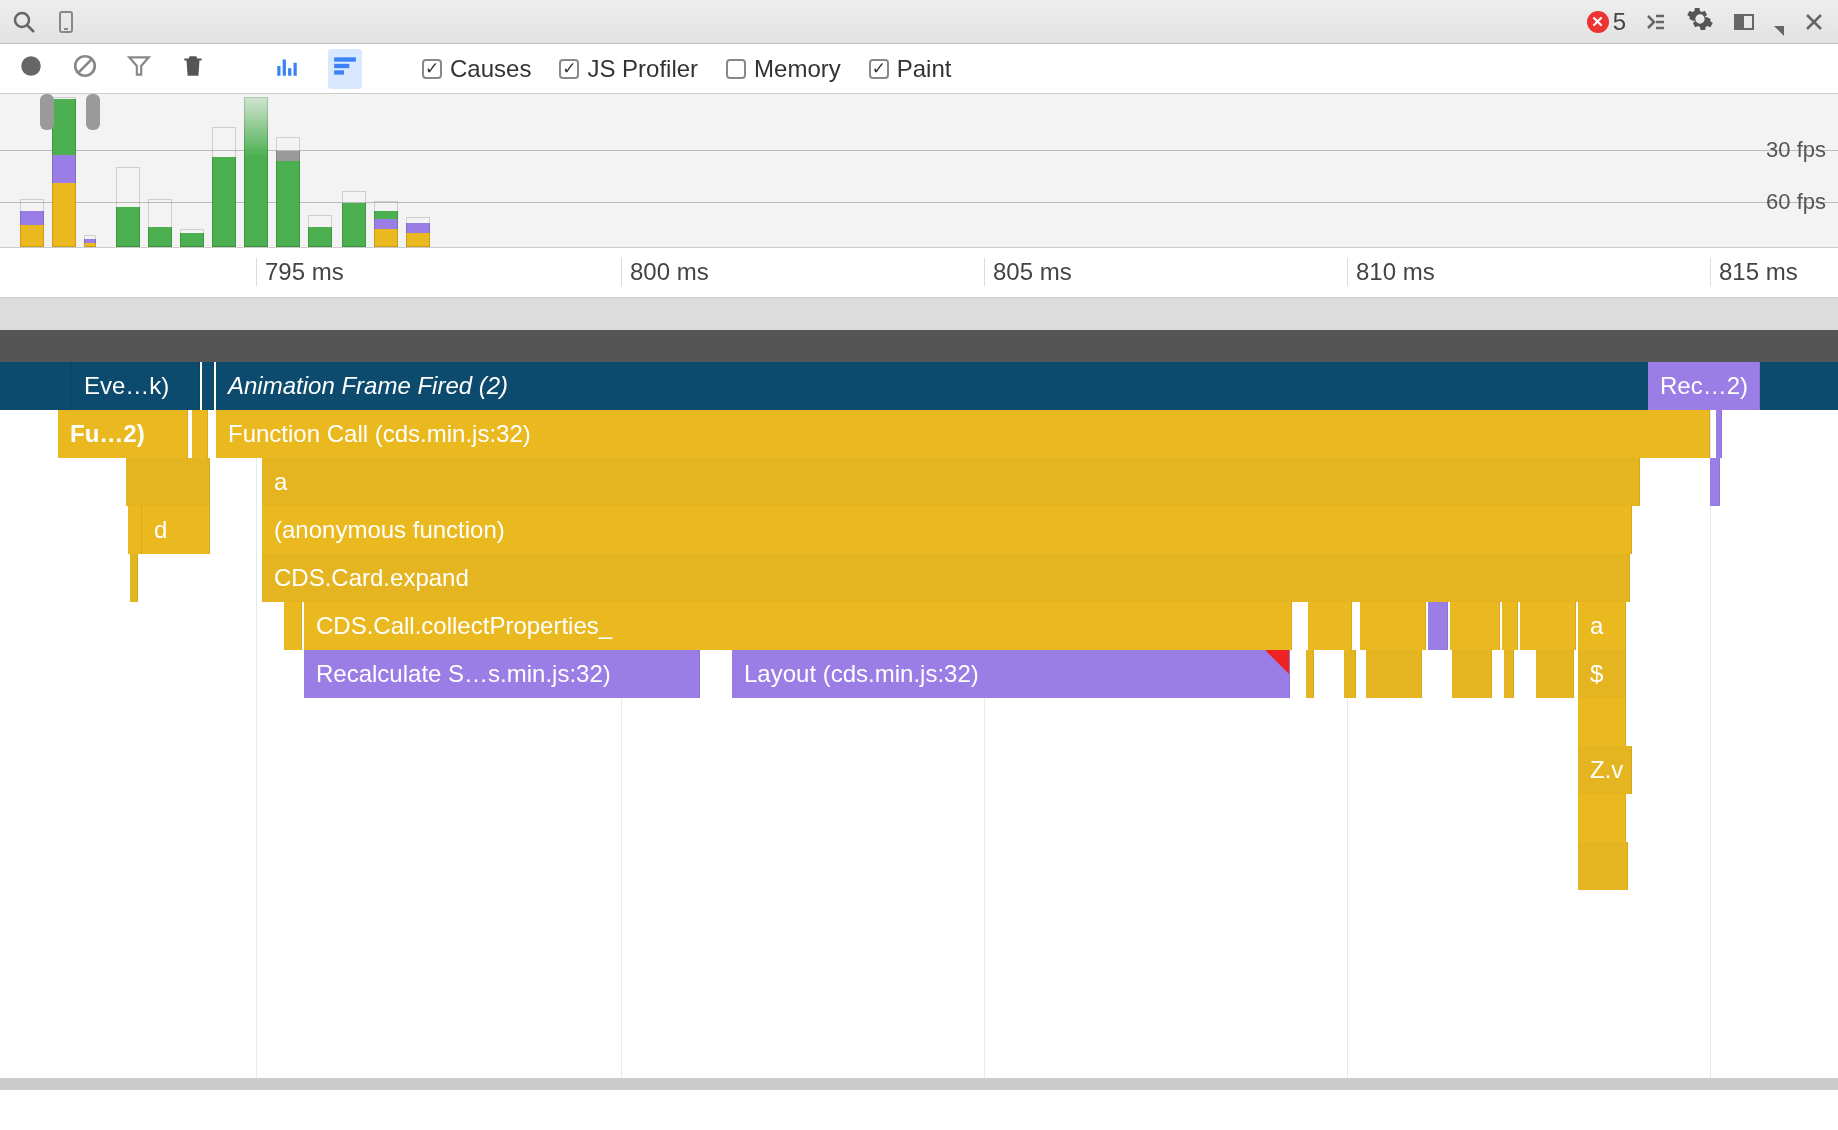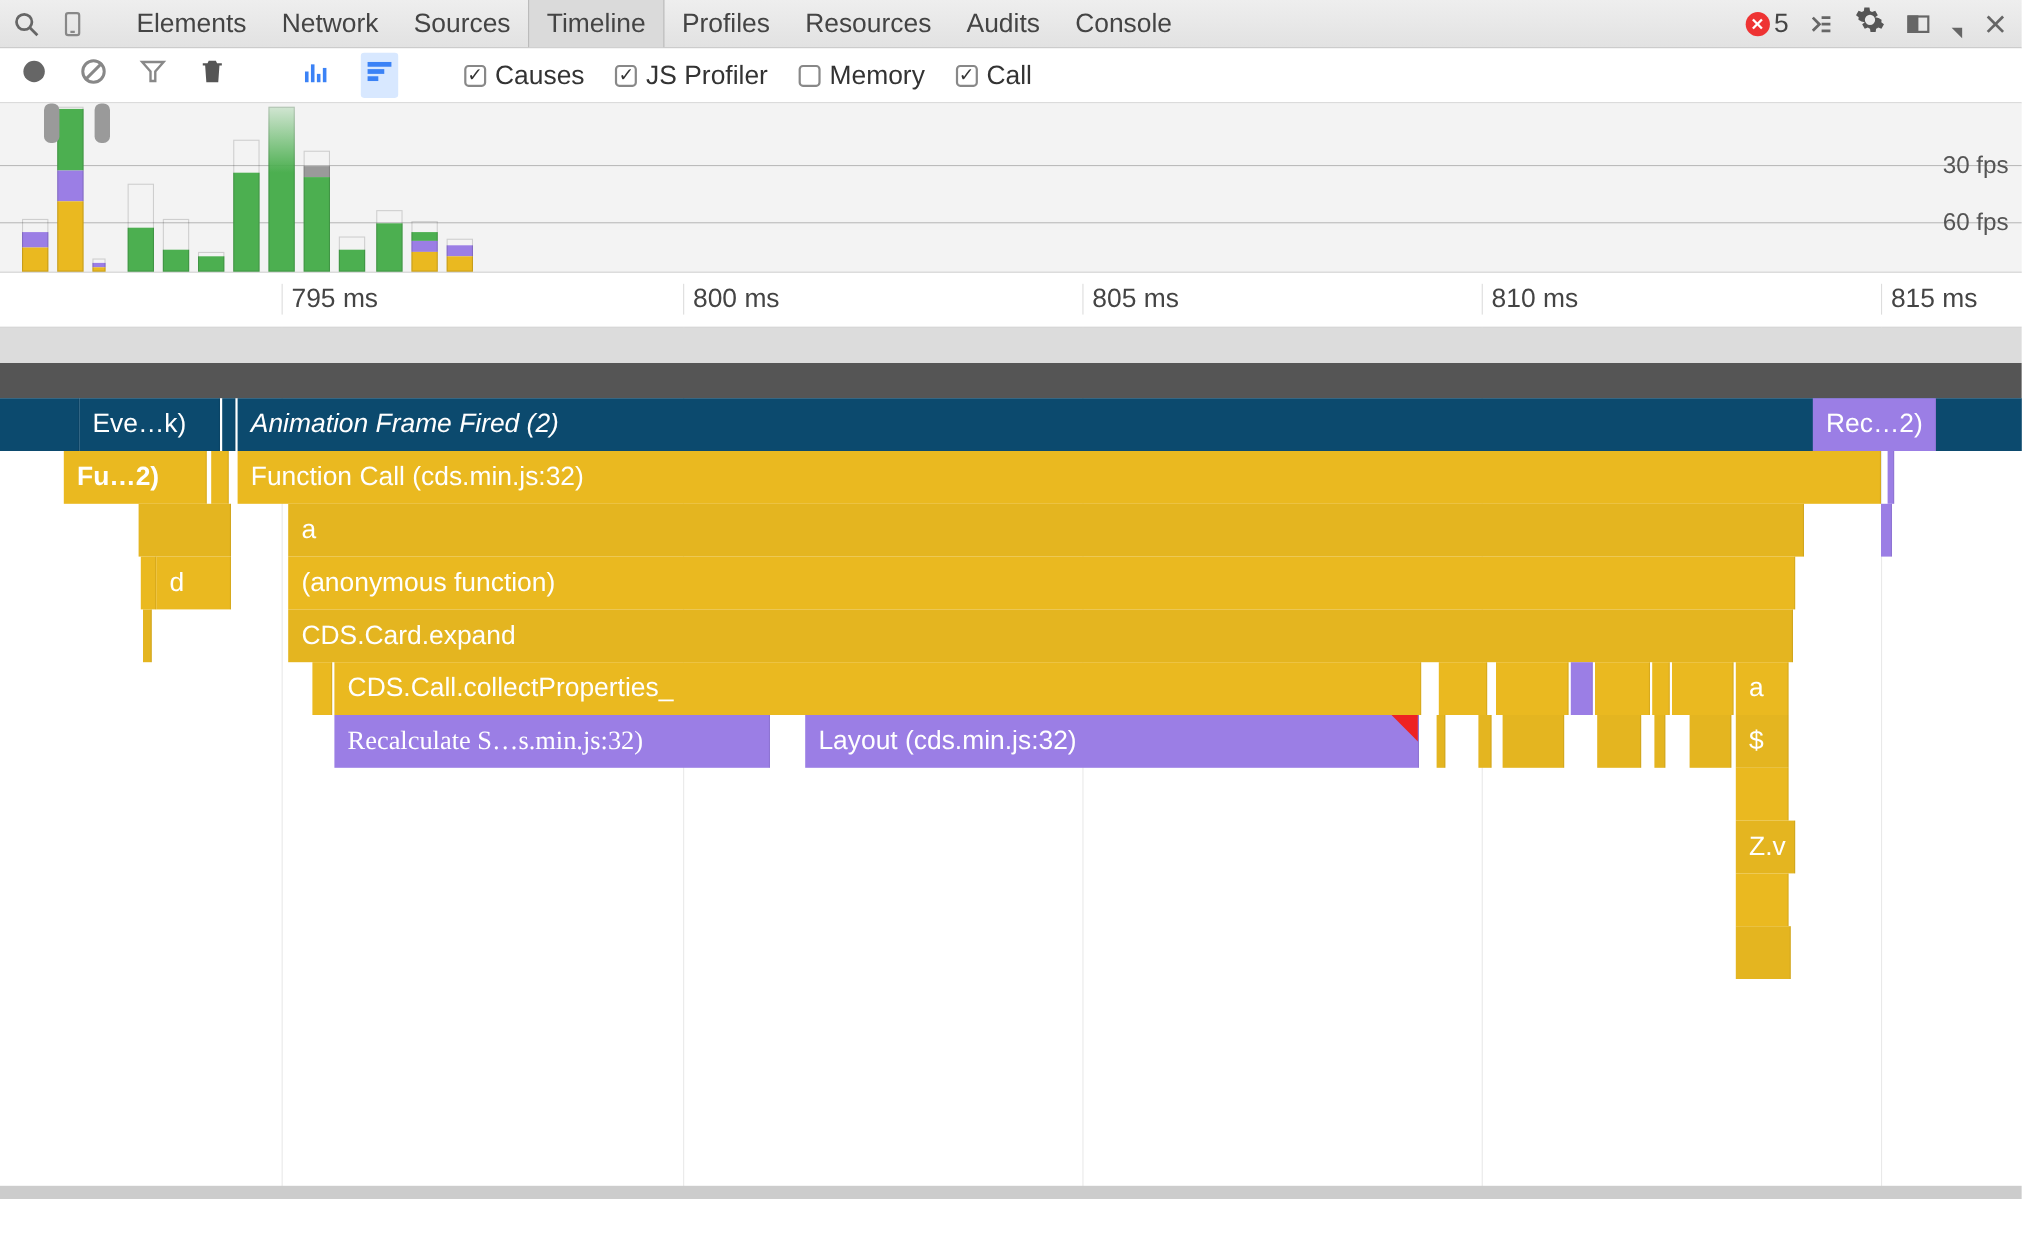--- a/index.html
+++ b/index.html
@@ -62,30 +62,20 @@
           <line x1="15" y1="15" x2="22" y2="22"></line>
         </svg>
     </span>
     <span>
       <svg class="icon-svg" viewBox="0 0 24 24" fill="none" stroke="#888" stroke-width="2">
           <rect x="6" y="2" width="12" height="20" rx="2"></rect>
           <line x1="10" y1="19" x2="14" y2="19"></line>
         </svg>
     </span>
   </div>
-  <div class="tabs" id="tabs">
-      <div class="tab">Elements</div>
-      <div class="tab">Network</div>
-      <div class="tab">Sources</div>
-      <div class="tab selected">Timeline</div>
-      <div class="tab">Profiles</div>
-      <div class="tab">Resources</div>
-      <div class="tab">Audits</div>
-      <div class="tab">Console</div>
-    </div>
   <div class="right-icons">
     <div class="err-badge">
       <div class="err-circle">✕</div>
       <span>5</span>
     </div>
     <span>
       <svg class="icon-svg" viewBox="0 0 24 24" fill="none" stroke="#666" stroke-width="2.5">
           <polyline points="4,6 10,12 4,18"></polyline>
           <line x1="12" y1="6" x2="20" y2="6"></line>
           <line x1="12" y1="12" x2="20" y2="12"></line>
@@ -152,21 +142,21 @@
       <div class="cb-wrap">
         <div class="cb-box">✓</div>
         <span>JS Profiler</span>
       </div>
       <div class="cb-wrap">
         <div class="cb-box"></div>
         <span>Memory</span>
       </div>
       <div class="cb-wrap">
         <div class="cb-box">✓</div>
-        <span>Call</span>
+        <span>Paint</span>
       </div>
     </div>
 </div>
 
 <div class="overview">
   <div class="ov-fps-line" style="top:56px;"></div>
   <div class="ov-fps-label" style="top:56px;">30 fps</div>
   <div class="ov-fps-line" style="top:108px;"></div>
   <div class="ov-fps-label" style="top:108px;">60 fps</div>
   <div class="ov-bars" id="ov-bars">
@@ -273,21 +263,21 @@
       <div class="flame-cell script3" style="left: 262px; width: 1368px; top: 192px;">CDS.Card.expand</div>
       <div class="flame-cell script tiny" style="left: 284px; width: 18px; top: 240px;"></div>
       <div class="flame-cell script" style="left: 304px; width: 988px; top: 240px;">CDS.Call.collectProperties_</div>
       <div class="flame-cell script" style="left: 1308px; width: 44px; top: 240px;"></div>
       <div class="flame-cell script" style="left: 1360px; width: 66px; top: 240px;"></div>
       <div class="flame-cell render tiny" style="left: 1428px; width: 20px; top: 240px;"></div>
       <div class="flame-cell script" style="left: 1450px; width: 50px; top: 240px;"></div>
       <div class="flame-cell script tiny" style="left: 1502px; width: 16px; top: 240px;"></div>
       <div class="flame-cell script" style="left: 1520px; width: 56px; top: 240px;"></div>
       <div class="flame-cell script" style="left: 1578px; width: 48px; top: 240px;">a</div>
-      <div class="flame-cell render" style="left: 304px; width: 396px; top: 288px; font-family: Liberation Serif, serif;">Recalculate S…s.min.js:32)</div>
+      <div class="flame-cell render" style="left: 304px; width: 396px; top: 288px;">Recalculate S…s.min.js:32)</div>
       <div class="flame-cell render" style="left: 732px; width: 558px; top: 288px;">Layout (cds.min.js:32)<div class="warn-tri" style="right: 0px; top: 0px; border-left: 24px solid transparent; border-right: 0px; border-top: 24px solid rgb(238, 34, 34);"></div></div>
       <div class="flame-cell script3 tiny" style="left: 1306px; width: 8px; top: 288px;"></div>
       <div class="flame-cell script3 tiny" style="left: 1344px; width: 12px; top: 288px;"></div>
       <div class="flame-cell script3" style="left: 1366px; width: 56px; top: 288px;"></div>
       <div class="flame-cell script3" style="left: 1452px; width: 40px; top: 288px;"></div>
       <div class="flame-cell script3 tiny" style="left: 1504px; width: 10px; top: 288px;"></div>
       <div class="flame-cell script3" style="left: 1536px; width: 38px; top: 288px;"></div>
       <div class="flame-cell script3" style="left: 1578px; width: 48px; top: 288px;">$</div>
       <div class="flame-cell script" style="left: 1578px; width: 48px; top: 336px;"></div>
       <div class="flame-cell script3" style="left: 1578px; width: 54px; top: 384px;">Z.v</div>

